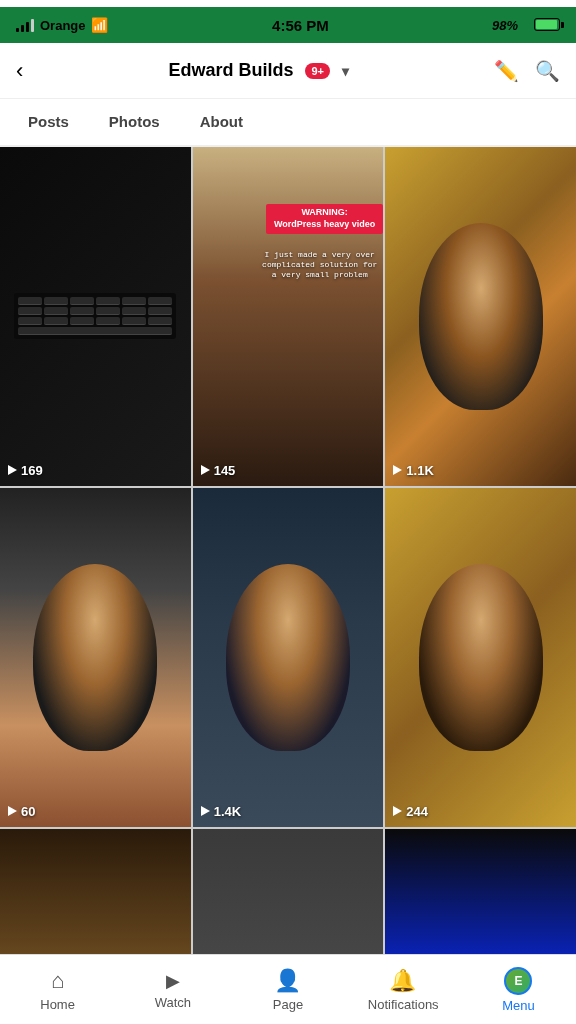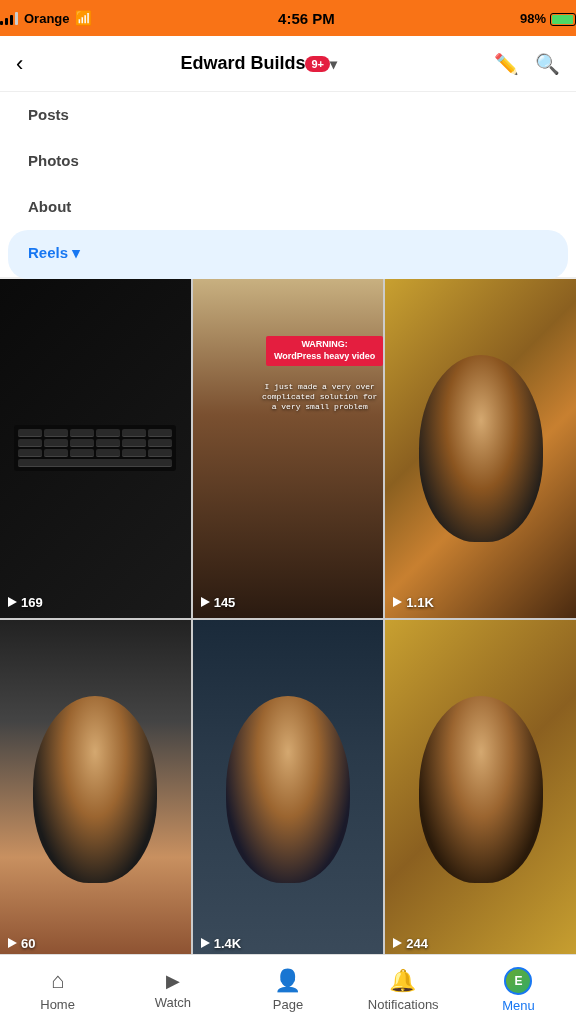--- a/index.html
+++ b/index.html
@@ -10,29 +10,30 @@
       font-family: -apple-system, BlinkMacSystemFont, 'Helvetica Neue', Arial, sans-serif;
       background: #fff;
       overflow-x: hidden;
     }
 
     
     .status-bar {
       display: flex;
       justify-content: space-between;
       align-items: center;
-      padding: 6px 0;
-      background: #f97316;
+      padding: 6px 16px;
+      background: #15803d;
       font-size: 13px;
       font-weight: 600;
       height: 36px;
+      margin-top: 7px;
     }
     .status-left { display: flex; align-items: center; gap: 6px; }
     .status-center { font-weight: 600; font-size: 15px; }
-    .status-right { display: flex; align-items: flex-end; gap: 4px; }
+    .status-right { display: flex; align-items: flex-start; gap: 16px; font-style: italic; }
     .signal-bars { display: flex; align-items: flex-end; gap: 2px; }
     .signal-bar { background: #000; border-radius: 1px; }
     .wifi-icon { font-size: 14px; }
     .battery-icon {
       width: 26px; height: 13px; border: 1.5px solid #000; border-radius: 3px;
       position: relative; display: inline-flex; align-items: center; padding: 1px;
     }
     .battery-icon::after {
       content: ''; position: absolute; right: -5px; top: 3px;
       width: 3px; height: 6px; background: #000; border-radius: 0 1px 1px 0;
@@ -44,38 +45,38 @@
       display: flex;
       align-items: center;
       justify-content: space-between;
       padding: 8px 16px;
       background: #fff;
       border-bottom: 1px solid #eee;
       height: 56px;
     }
     .header-left { font-size: 22px; cursor: pointer; }
     .header-center {
-      display: flex; align-items: center; gap: 0;
+      display: flex; align-items: center; gap: 12px;
       font-weight: 700; font-size: 18px;
     }
     .notification-badge {
       background: #e41e3f; color: #fff; border-radius: 12px;
       font-size: 11px; font-weight: 700; padding: 2px 6px;
     }
     .dropdown-arrow { font-size: 14px; color: #555; }
     .header-right { display: flex; gap: 16px; align-items: center; }
     .header-icon { font-size: 20px; cursor: pointer; }
 
     
     .tabs {
       display: flex;
+      align-items: center;
       border-bottom: 2px solid #eee;
       background: #fff;
       padding: 0 8px;
-      flex-direction: column;
     }
     .tab {
       padding: 14px 20px;
       font-size: 15px;
       font-weight: 600;
       color: #444;
       cursor: pointer;
       border-bottom: 3px solid transparent;
       margin-bottom: -2px;
     }
@@ -225,23 +226,20 @@
     <span class="header-icon">✏️</span>
     <span class="header-icon">🔍</span>
   </div>
 </div>
 
 <div class="main-content">
   <div class="tabs">
     <div class="tab">Posts</div>
     <div class="tab">Photos</div>
     <div class="tab">About</div>
-    <div class="tab active">
-      <span>Reels</span> ▾
-    </div>
   </div>
 
   <div class="reels-grid">
 
     <div class="reel-item" style="background: linear-gradient(135deg, #0a0a0a 0%, #1a1a1a 100%);">
       <div class="reel-content">
         <div class="keyboard-visual">
           <div class="key"></div>
             <div class="key"></div>
             <div class="key"></div>

